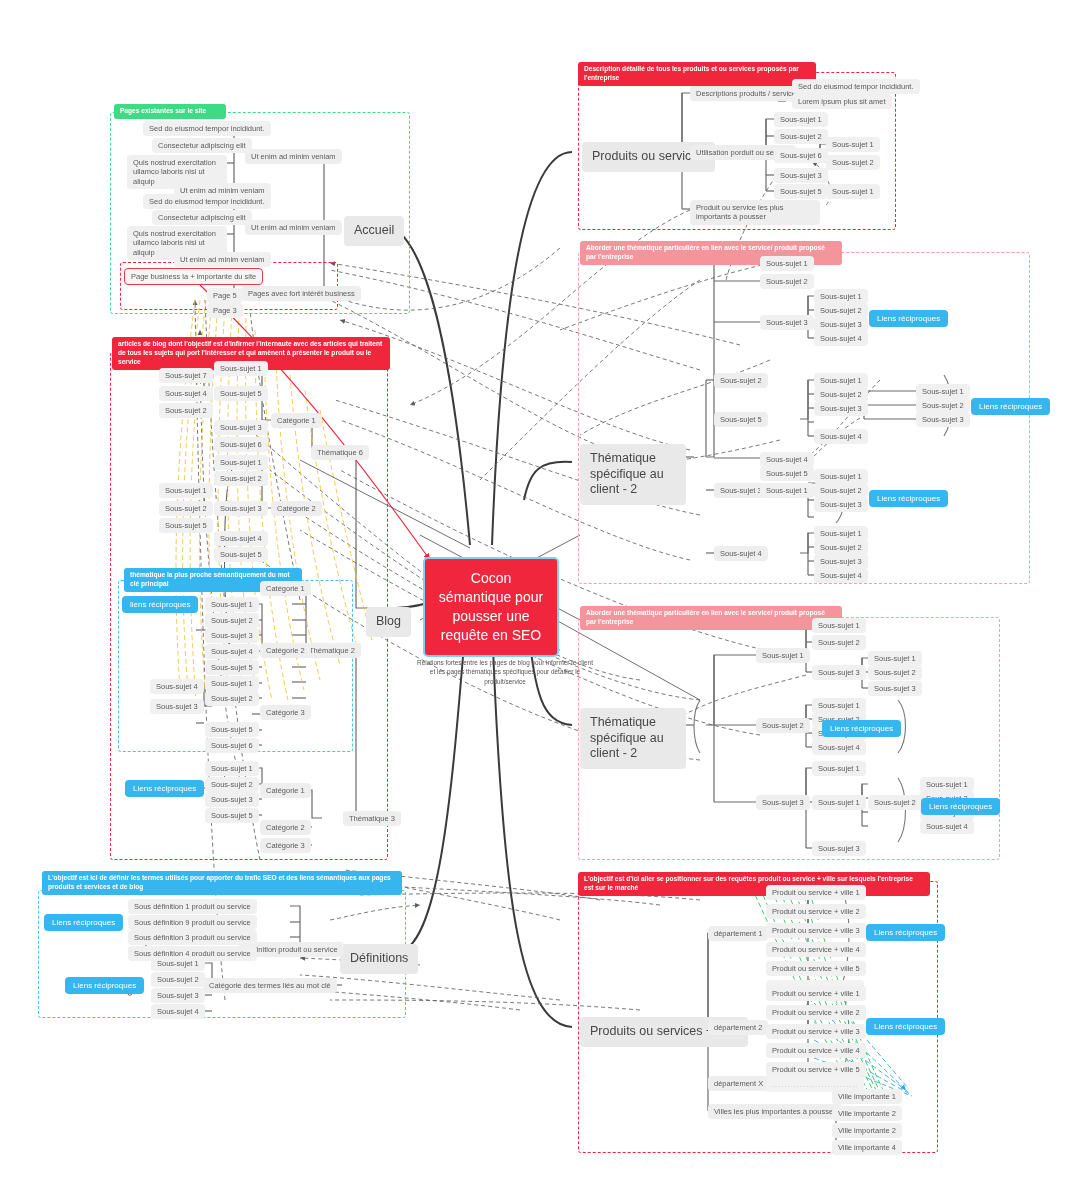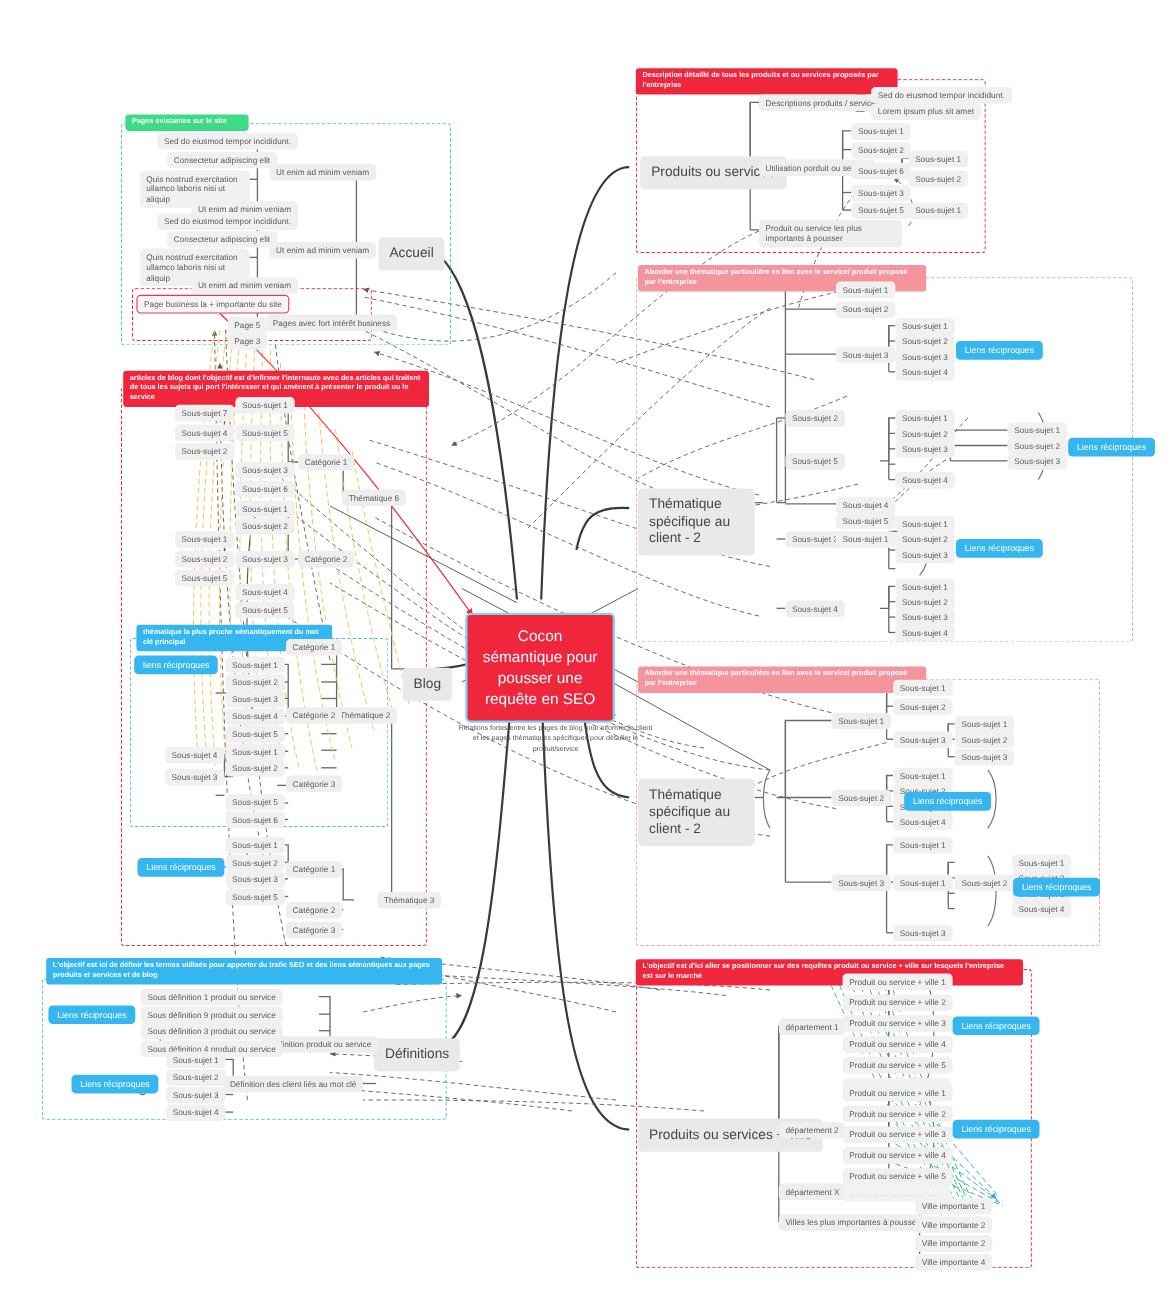--- a/index.html
+++ b/index.html
@@ -478,21 +478,21 @@
 
   <div class="node big" style="left:340px;top:944px;">Définitions</div>
 
   <div class="node mid" style="left:239px;top:942px;">Définition produit ou service</div>
   <div class="recip" style="left:44px;top:914px;">Liens réciproques</div>
   <div class="node leaf" style="left:128px;top:899px;">Sous définition 1 produit ou service</div>
   <div class="node leaf" style="left:128px;top:915px;">Sous définition 9 produit ou service</div>
   <div class="node leaf" style="left:128px;top:930px;">Sous définition 3 produit ou service</div>
   <div class="node leaf" style="left:128px;top:946px;">Sous définition 4 produit ou service</div>
 
-  <div class="node mid" style="left:203px;top:978px;">Définition des client liés au mot clé</div>
+  <div class="node mid" style="left:203px;top:978px;">Catégorie des termes liés au mot clé</div>
   <div class="recip" style="left:65px;top:977px;">Liens réciproques</div>
   <div class="node leaf" style="left:151px;top:956px;">Sous-sujet 1</div>
   <div class="node leaf" style="left:151px;top:972px;">Sous-sujet 2</div>
   <div class="node leaf" style="left:151px;top:988px;">Sous-sujet 3</div>
   <div class="node leaf" style="left:151px;top:1004px;">Sous-sujet 4</div>
 
   <div class="node big" style="left:582px;top:142px;">Produits ou services</div>
 
   <div class="node mid" style="left:690px;top:86px;">Descriptions produits / services</div>
   <div class="node leaf" style="left:792px;top:79px;">Sed do eiusmod tempor incididunt.</div>

